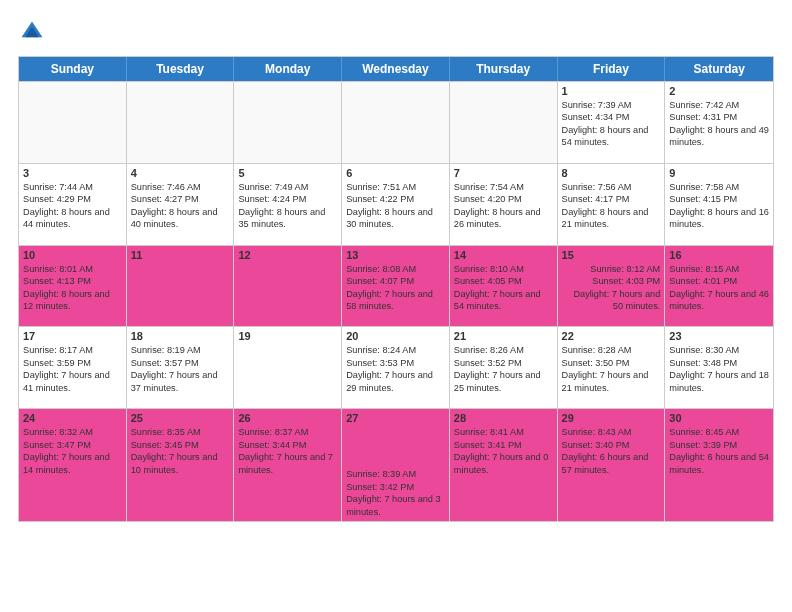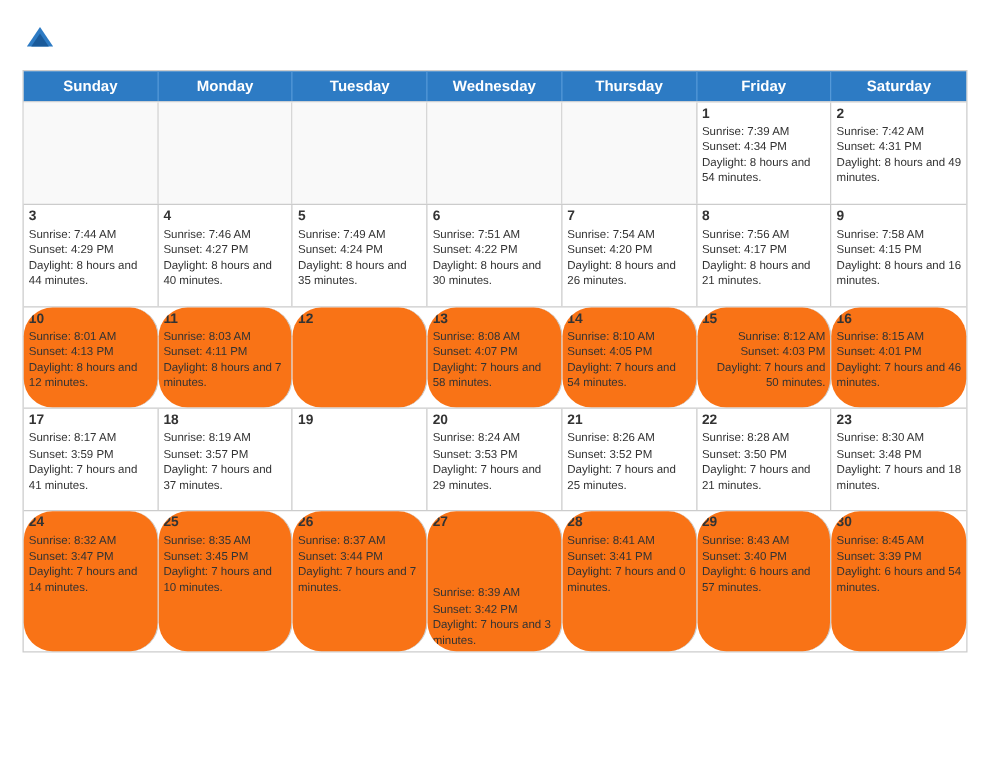--- a/index.html
+++ b/index.html
@@ -94,21 +94,21 @@
       border-right: 1px solid #ccc;
       padding: 3px 4px;
       font-size: 9.2px;
       color: #333;
       vertical-align: top;
       min-height: 0;
       overflow: hidden;
     }
     .cal-cell:last-child { border-right: none; }
     .cal-cell.empty { background: #f9f9f9; }
-    .cal-cell.shaded { background: #f97316; border-radius: 23px; }
+    .cal-cell.shaded { background: #ec4899; }
     .day-num {
       font-weight: bold;
       font-size: 11px;
       margin-bottom: 2px;
       display: block;
     }
     .day-info {
       line-height: 1.35;
     }
   </style>
@@ -129,22 +129,22 @@
     </div>
     <div class="title-block">
       <div class="month-title"></div>
       <div class="location"></div>
     </div>
   </div>
 
   <div class="calendar">
     <div class="cal-header">
     <div class="cal-header-cell">Sunday</div>
+        <div class="cal-header-cell">Tuesday</div>
         <div class="cal-header-cell">Monday</div>
-        <div class="cal-header-cell">Tuesday</div>
         <div class="cal-header-cell">Wednesday</div>
         <div class="cal-header-cell">Thursday</div>
         <div class="cal-header-cell">Friday</div>
         <div class="cal-header-cell">Saturday</div>
       </div>
     <div class="cal-body">
     <div class="cal-row">
           <div class="cal-cell empty"></div>
           <div class="cal-cell empty"></div>
           <div class="cal-cell empty"></div>
@@ -209,23 +209,20 @@
         </div>
         <div class="cal-row">
           <div class="cal-cell shaded">
             <span class="day-num">10</span>
             <div class="day-info" style="white-space: pre-line;">Sunrise: 8:01 AM
 Sunset: 4:13 PM
 Daylight: 8 hours and 12 minutes.</div>
           </div>
           <div class="cal-cell shaded">
             <span class="day-num">11</span>
-            <div class="day-info" style="white-space: pre-line;">Sunrise: 8:03 AM
-Sunset: 4:11 PM
-Daylight: 8 hours and 7 minutes.</div>
           </div>
           <div class="cal-cell shaded">
             <span class="day-num">12</span>
           </div>
           <div class="cal-cell shaded">
             <span class="day-num">13</span>
             <div class="day-info" style="white-space: pre-line;">Sunrise: 8:08 AM
 Sunset: 4:07 PM
 Daylight: 7 hours and 58 minutes.</div>
           </div>

